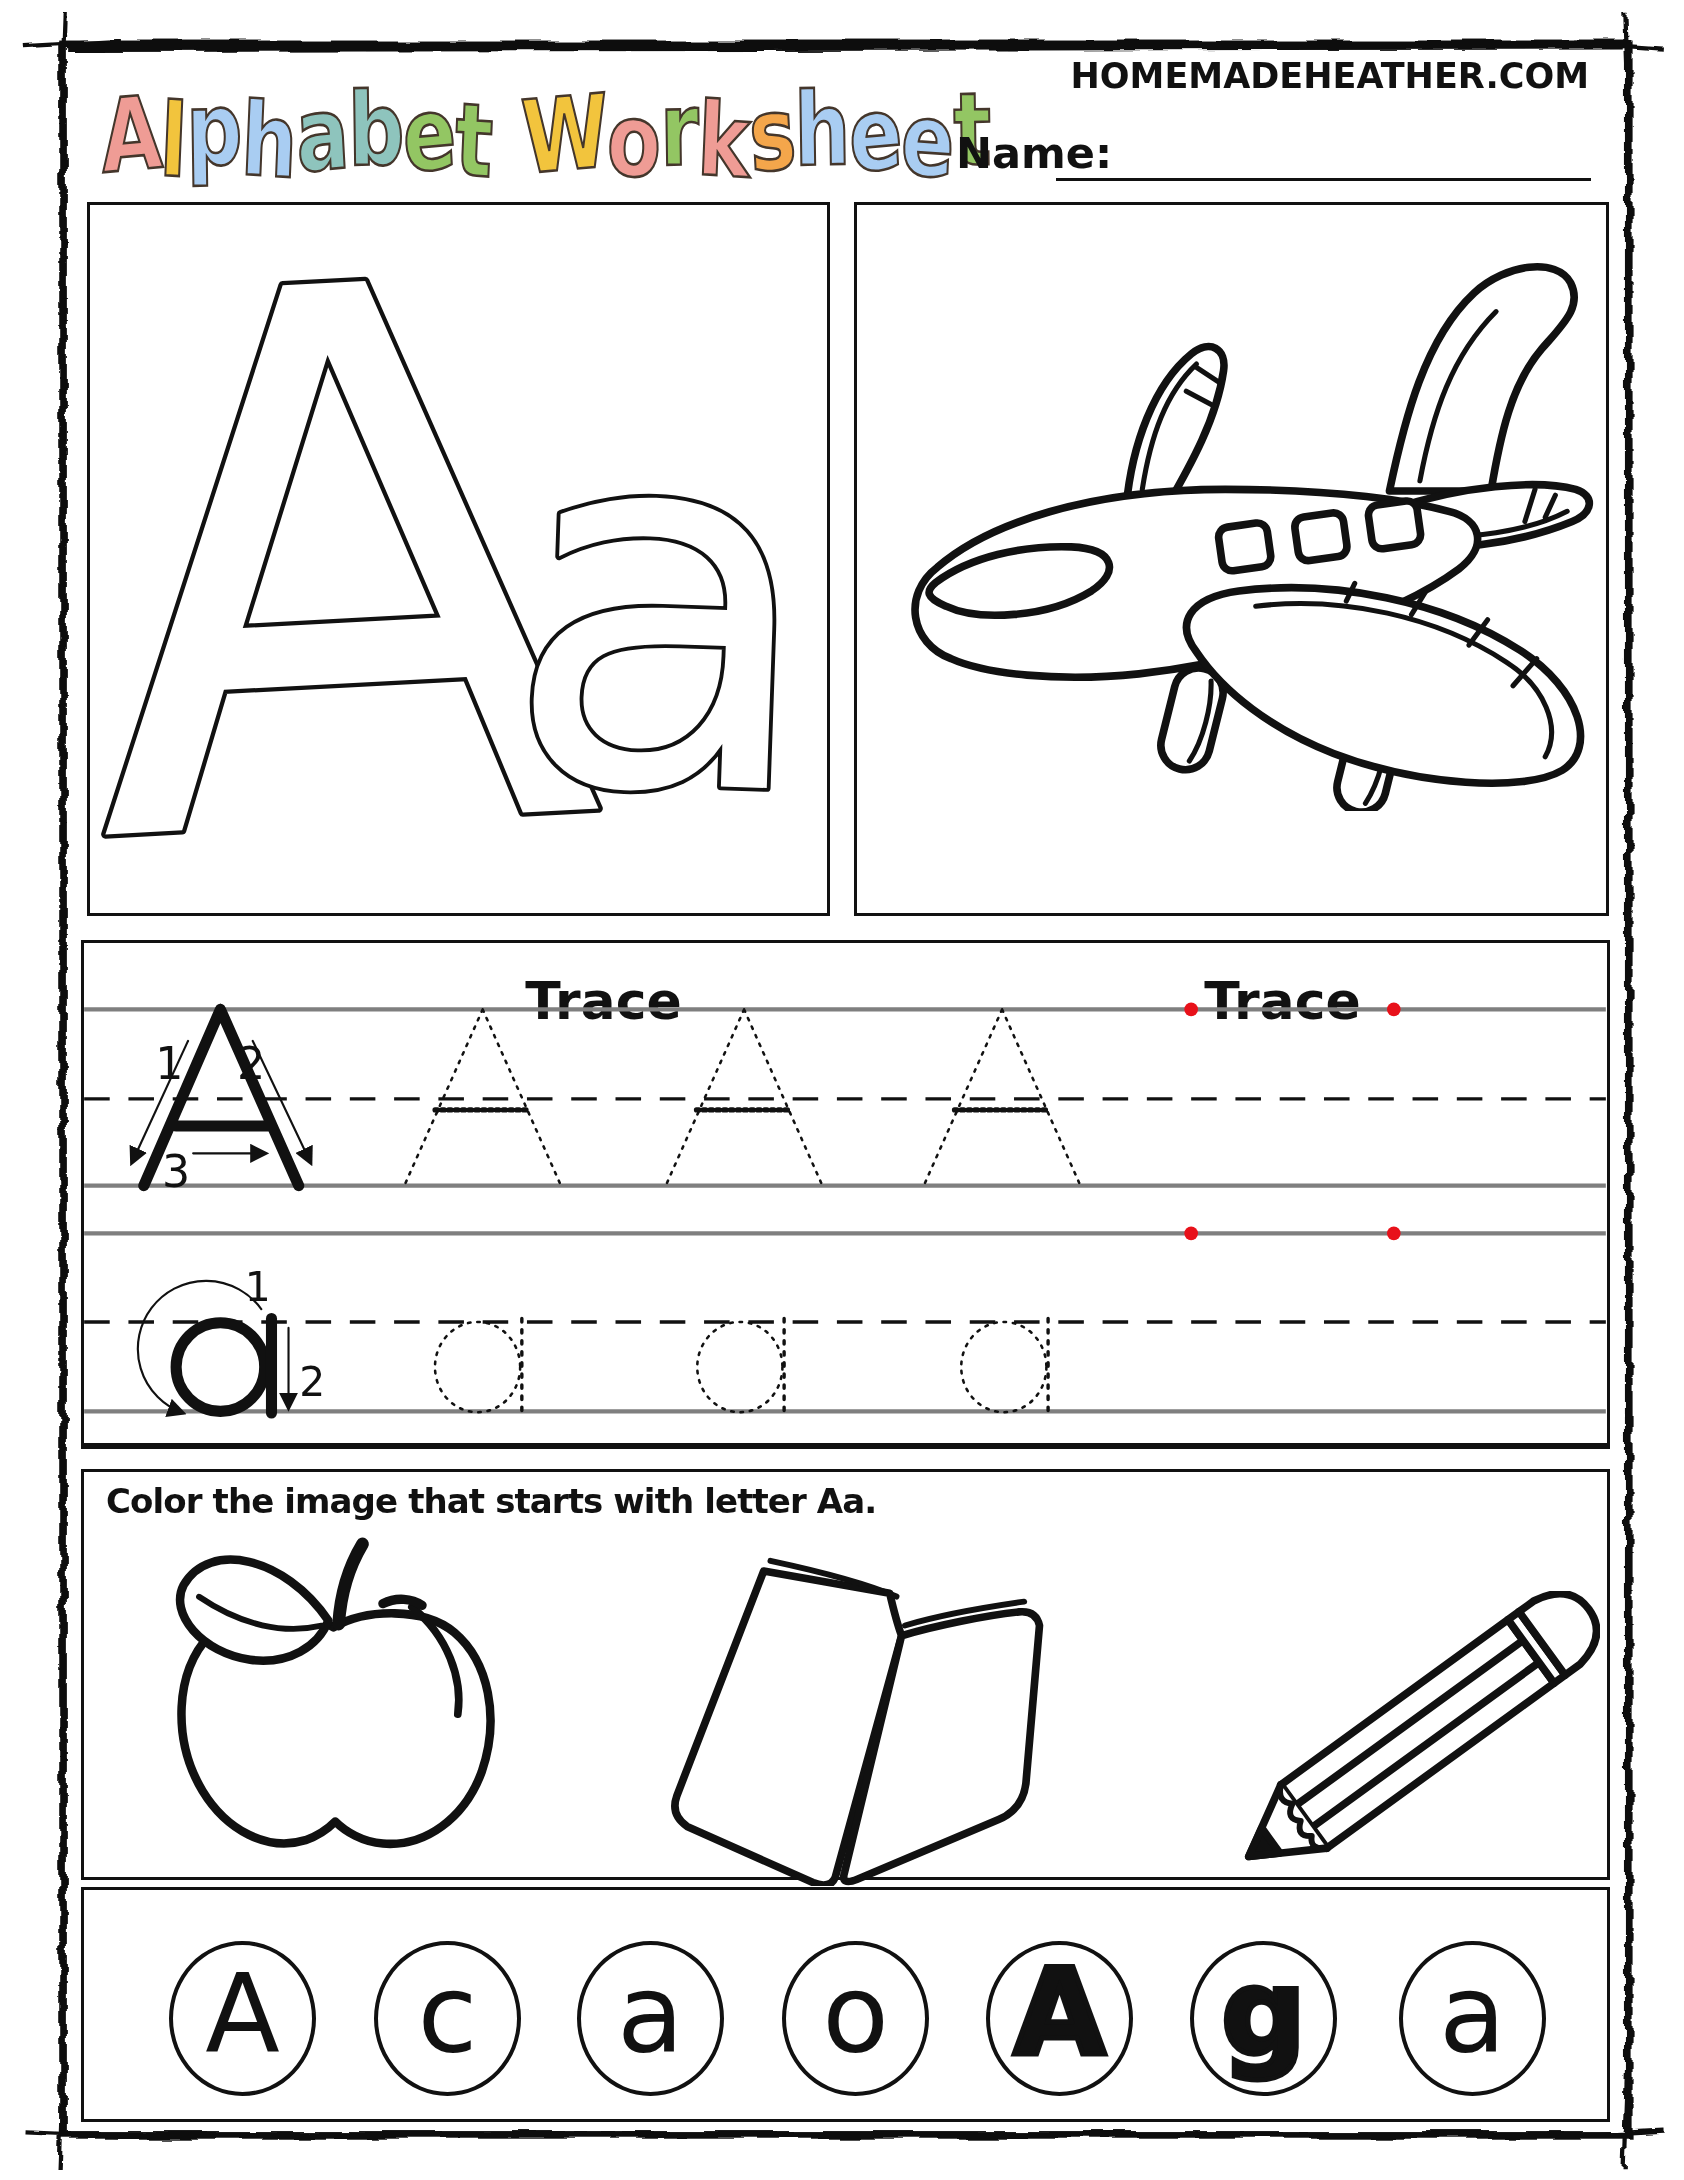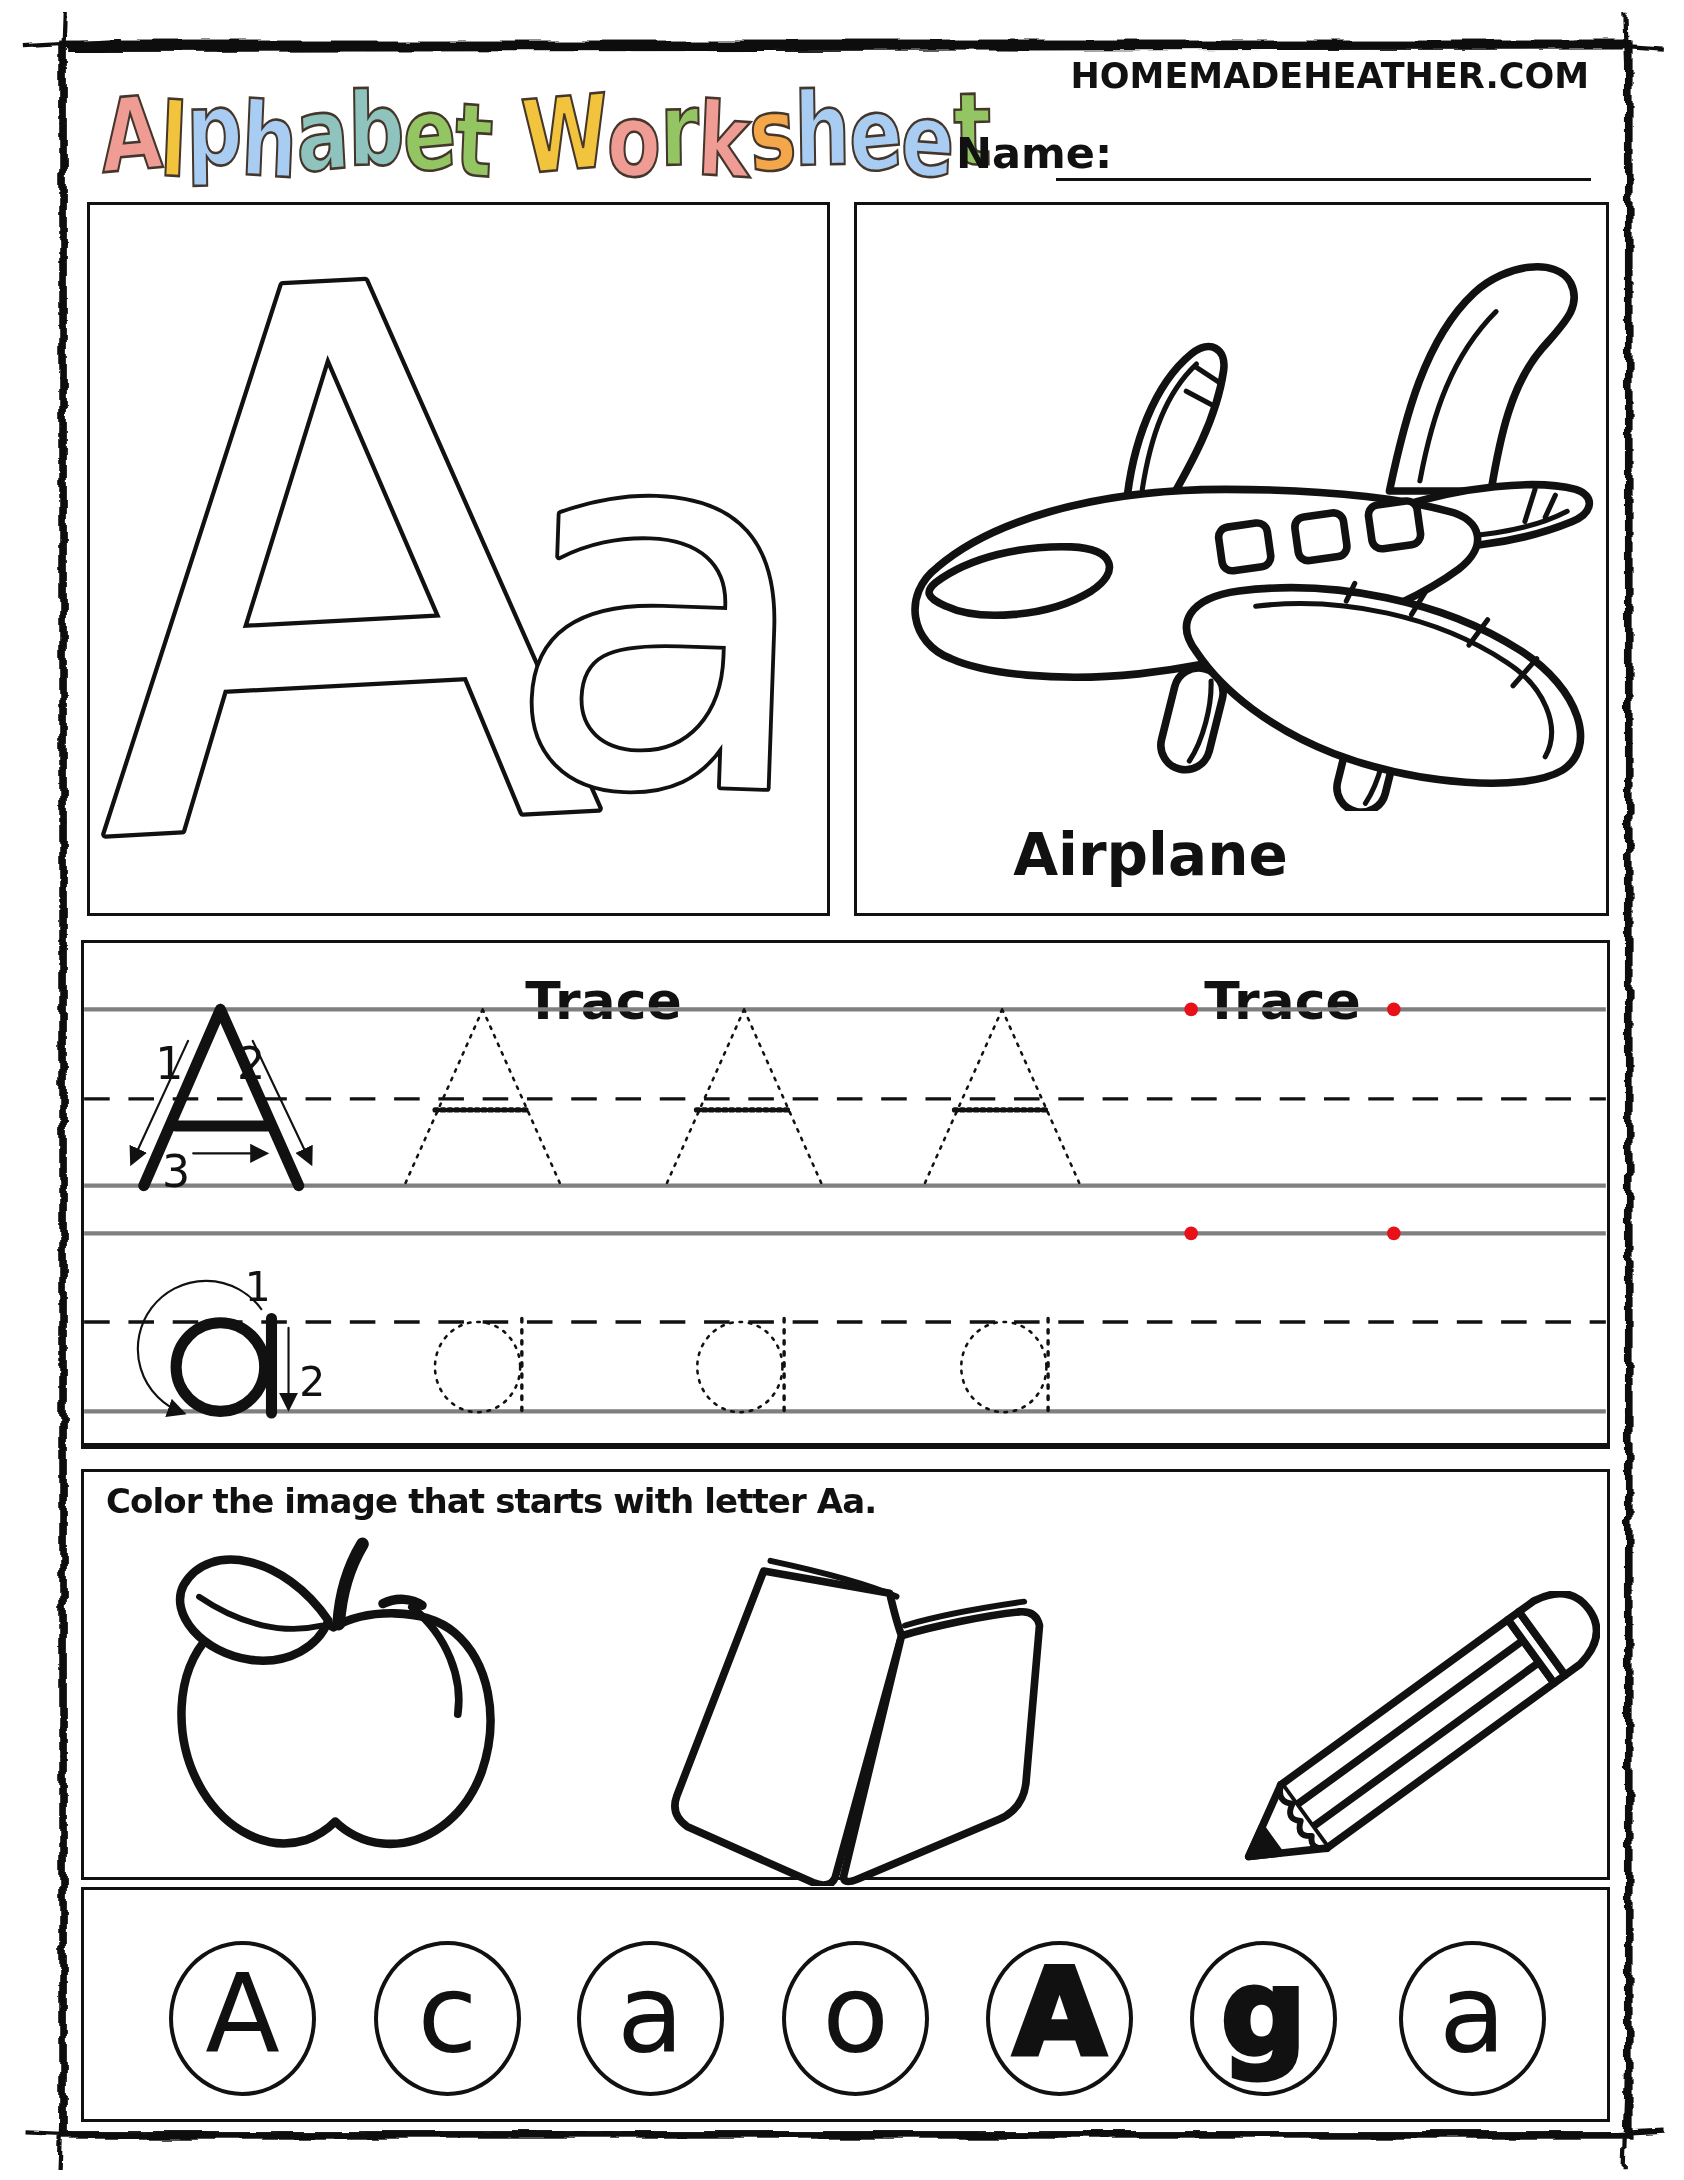--- a/index.html
+++ b/index.html
@@ -152,21 +152,20 @@
 
       <rect x="426" y="372" width="58" height="52" rx="12" transform="rotate(-8 455 398)"></rect>
       <rect x="516" y="360" width="58" height="52" rx="12" transform="rotate(-8 545 386)"></rect>
       <rect x="603" y="346" width="58" height="52" rx="12" transform="rotate(-8 632 372)"></rect>
 
       <path d="M 398 522 C 372 488 390 458 448 450 C 560 436 690 462 780 520 C 852 566 872 636 830 662 C 786 688 660 680 560 642 C 488 614 430 570 398 522 Z"></path>
       <path class="ink" stroke-width="6" d="M 468 468 C 570 456 682 480 764 534 C 808 562 830 610 810 646"></path>
       <path class="ink" stroke-width="6" d="M 585 441 L 575 462 M 668 452 L 652 478 M 742 484 L 720 514 M 800 530 L 772 562"></path>
     </g>
   </svg>
-  <div class="caption">Airplane</div>
 </div>
 
 <div id="practice-box" class="abs">
   <div id="trace-label" class="practice-head">Trace</div>
   <div id="write-label" class="practice-head">Trace</div>
 
   <svg id="practice-svg" viewBox="0 0 1787 586">
 
     <line x1="0" y1="78" x2="1787" y2="78" stroke-width="5" stroke="#7f7f7f"></line>
     <line x1="0" y1="183" x2="1787" y2="183" stroke="#111" stroke-width="4" stroke-dasharray="30 22"></line>

